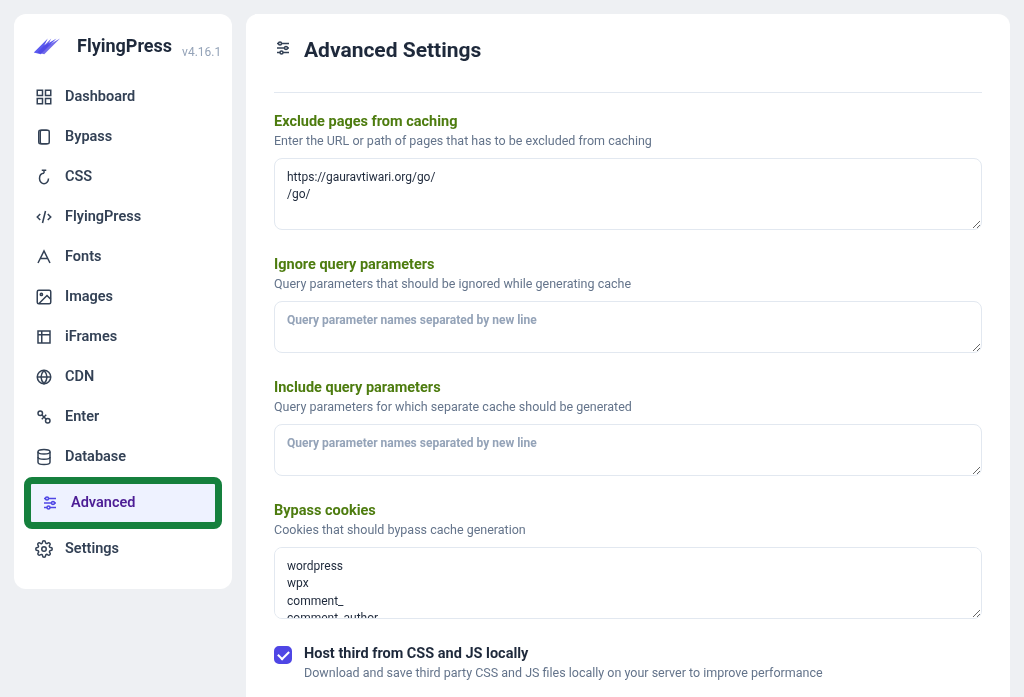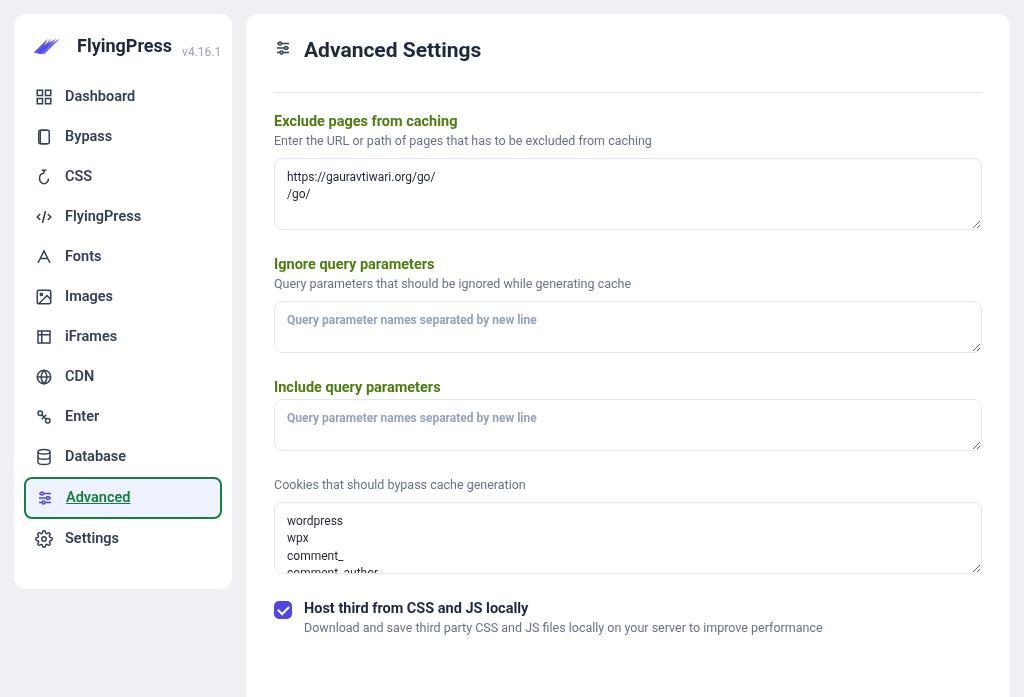--- a/index.html
+++ b/index.html
@@ -59,23 +59,22 @@
     padding: 10px 10px;
     border-radius: 8px;
     font-size: 14.5px;
     font-weight: 600;
     color: #334155;
     cursor: pointer;
     border: 1px solid transparent;
   }
   .nav-item.active {
     background: #eef2ff;
-    border: 2px solid #15803d;
-    color: #15803d;
-    text-decoration: underline;
+    border: 7px solid #15803d;
+    color: #4c1d95;
   }
   .nav-item.active .nav-icon svg { stroke: #4f46e5; }
   .nav-icon {
     width: 18px;
     height: 18px;
     display: flex;
     align-items: center;
     justify-content: center;
     flex-shrink: 0;
   }
@@ -332,24 +331,26 @@
     </div>
 
     <div class="section">
       <div class="section-title">Ignore query parameters</div>
       <div class="section-help">Query parameters that should be ignored while generating cache</div>
       <textarea class="ta ta-md" placeholder="Query parameter names separated by new line" style=""></textarea>
     </div>
 
     <div class="section">
       <div class="section-title">Include query parameters</div>
+      <div class="section-help">Query parameters for which separate cache should be generated</div>
       <textarea class="ta ta-md" placeholder="Query parameter names separated by new line" style=""></textarea>
     </div>
 
     <div class="section">
+      <div class="section-title">Bypass cookies</div>
       <div class="section-help">Cookies that should bypass cache generation</div>
       <textarea class="ta ta-cookies" style="">wordpress
 wpx
 comment_
 comment_author</textarea>
     </div>
 
     <div class="check-row">
       <div class="cbox on"></div>
       <div class="check-text">

